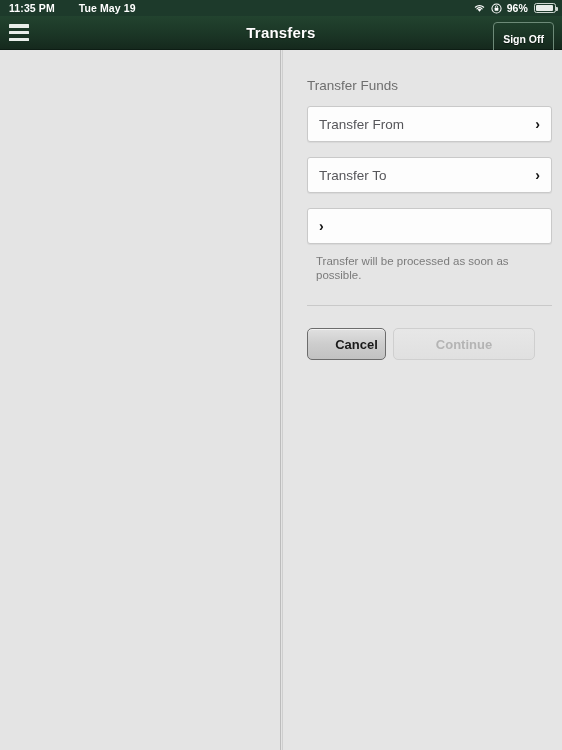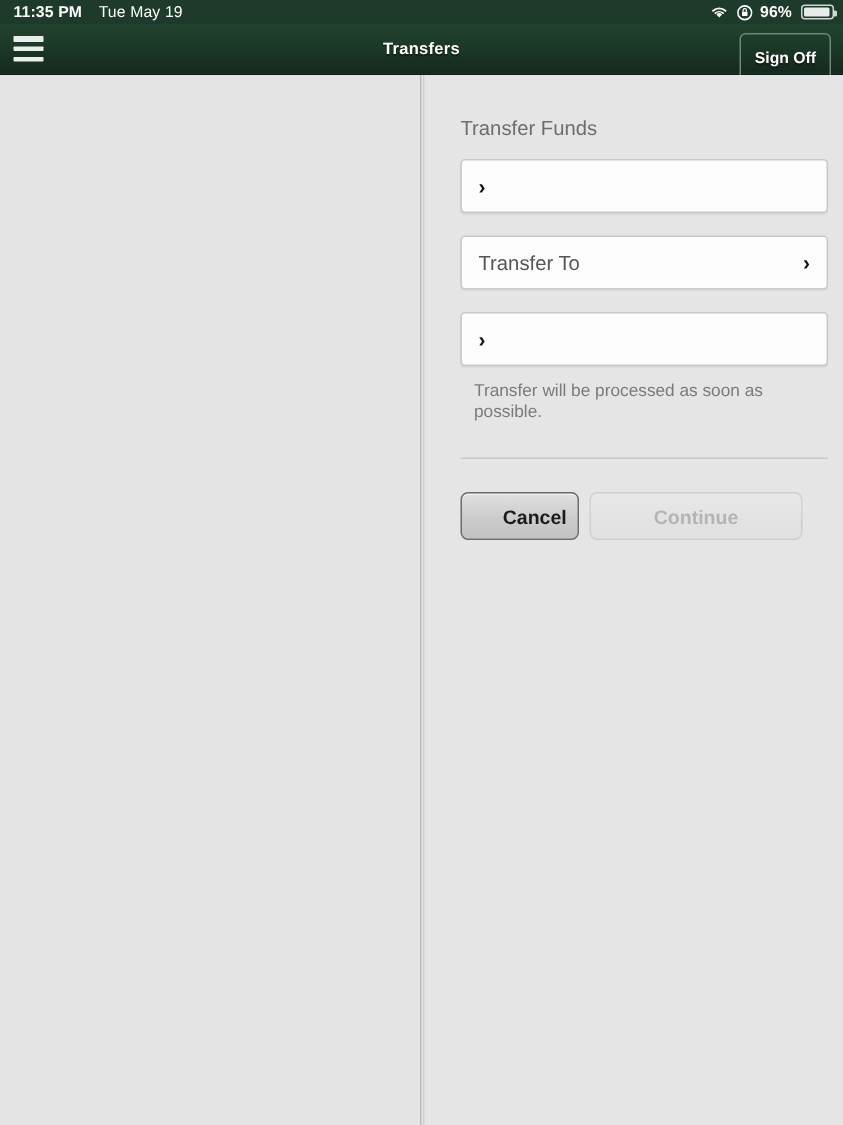--- a/index.html
+++ b/index.html
@@ -29,21 +29,21 @@
     display: flex;
     align-items: center;
     padding: 0 6px 0 9px;
     color: #ffffff;
     font-size: 10.5px;
     letter-spacing: 0.1px;
   }
   .sb-left { display: flex; align-items: center; gap: 11px; }
   .sb-right { margin-left: auto; display: flex; align-items: center; gap: 5px; }
   .sb-time { font-weight: bold; font-size: 10.5px; }
-  .sb-date { font-weight: normal; font-size: 10.5px; }
+  .sb-date { font-weight: bold; font-size: 10.5px; margin-left: 13px; }
 
   .wifi-icon { display: block; width: 13px; height: 10px; }
   .lock-icon { display: block; width: 11px; height: 11px; }
   .sb-batt-pct { font-weight: bold; font-size: 10.5px; margin-right: 1px; text-align: center; }
 
   .battery {
     position: relative;
     width: 22px; height: 10px;
     border: 1px solid #cfd8d2;
     border-radius: 2.5px;
@@ -90,21 +90,21 @@
     height: 3.5px;
     width: 100%;
     background: #e9eeea;
     border-radius: 0.5px;
   }
   .nav-title {
     position: absolute;
     left: 0; right: 0;
     text-align: center;
     color: #ffffff;
-    font-size: 11px;
+    font-size: 15px;
     font-weight: bold;
     letter-spacing: 0.2px;
     text-shadow: 0 1px 1px rgba(0,0,0,.45);
   }
   .signoff-btn {
     position: absolute;
     right: 8px; top: 6px;
     height: 34px;
     padding: 0 9px;
     display: flex;
@@ -273,20 +273,21 @@
 
   <div class="content">
 
     <div class="left-pane"></div>
 
     <div class="right-pane">
 
       <div class="section-title">Transfer Funds</div>
 
       <div class="field-row" id="field-from">
+        <span class="label">Transfer From</span>
         <span class="chev">›</span>
       </div>
 
       <div class="field-row" id="field-to">
         <span class="label">Transfer To</span>
         <span class="chev">›</span>
       </div>
 
       <div class="field-row" id="field-amount">
         <span class="chev">›</span>

